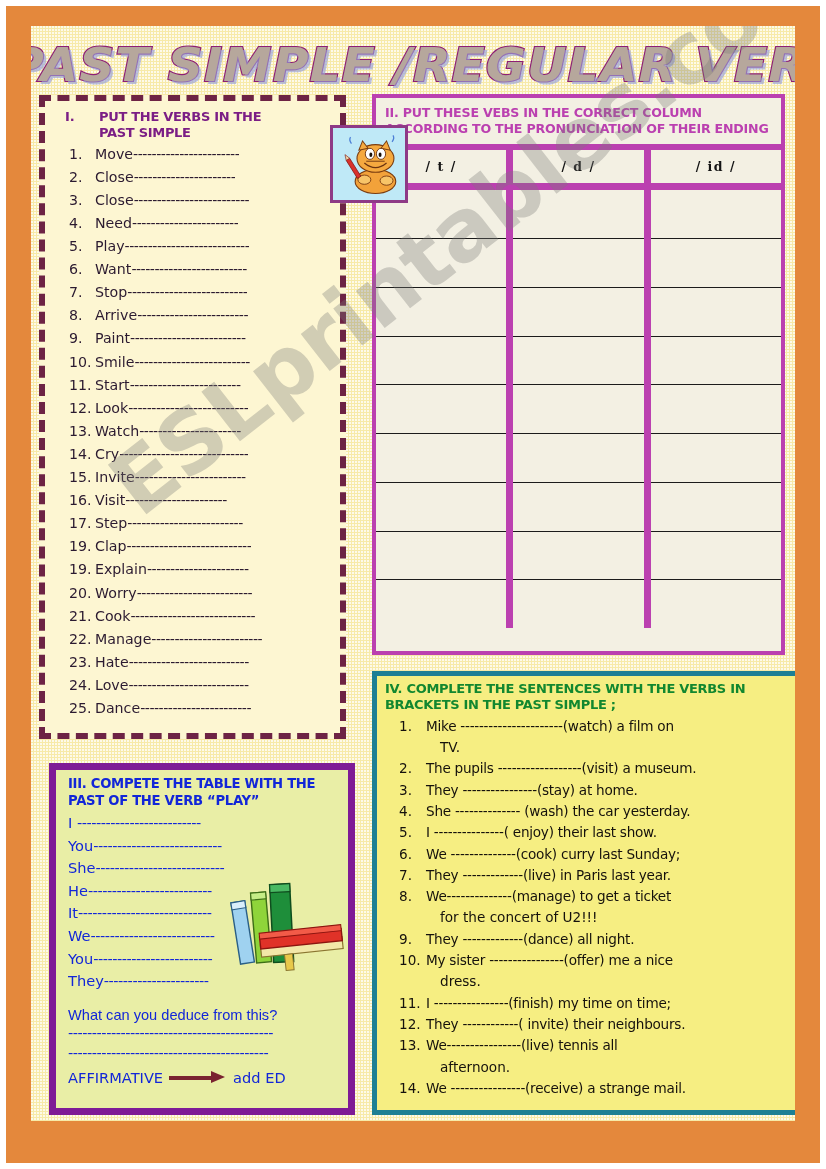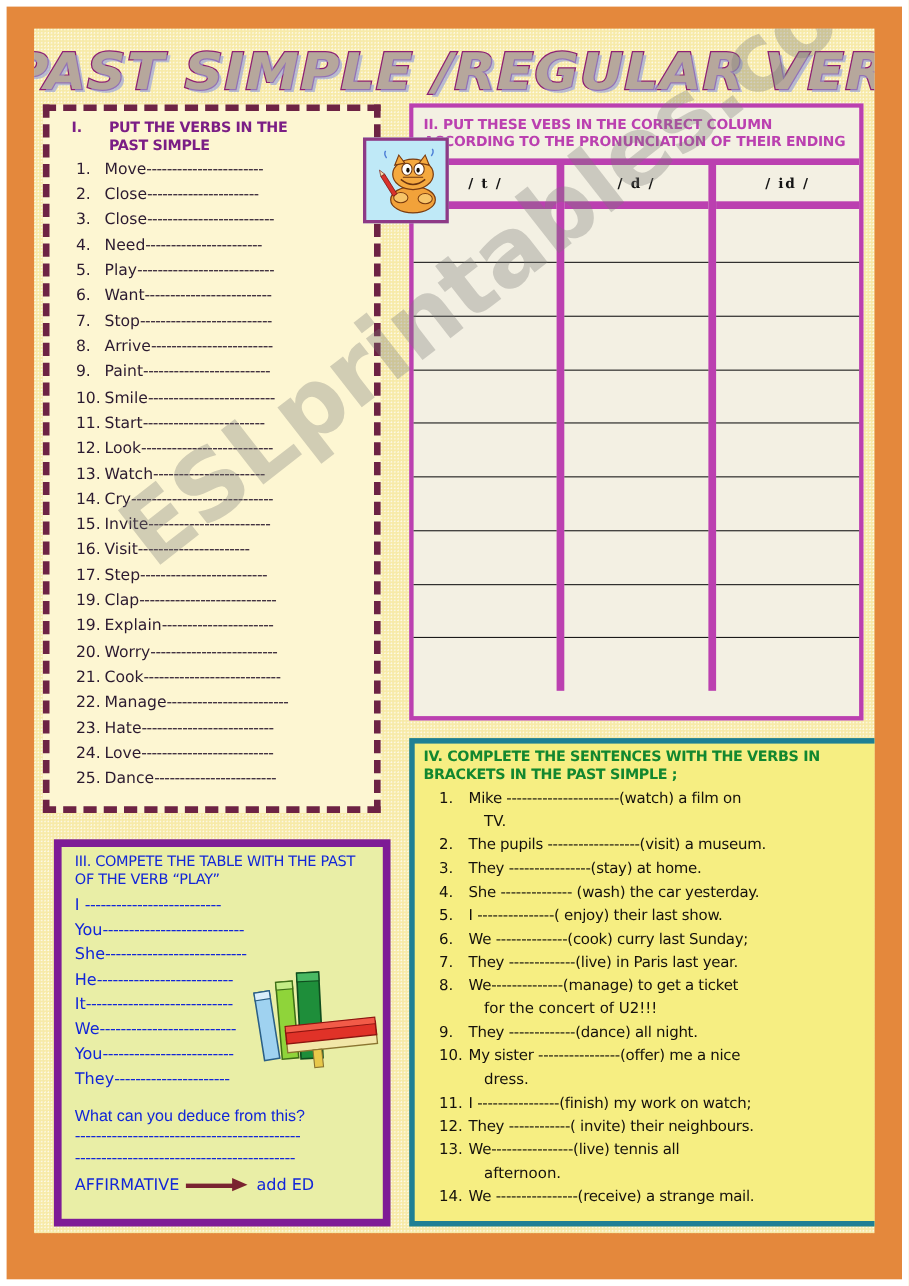--- a/index.html
+++ b/index.html
@@ -234,21 +234,21 @@
     height: 352px;
     background: #e9eea6;
     border: 7px solid #7e1b96;
     box-sizing: border-box;
     padding: 6px 10px 4px 12px;
     z-index: 10;
     overflow: hidden;
   }
   #sec3-title {
     font-family: "DejaVu Sans", sans-serif;
-    font-weight: normal;
+    font-weight: bold;
     font-size: 13.2px;
     line-height: 1.25;
     color: #1226d8;
     letter-spacing: -0.3px;
     margin-bottom: 3px;
   }
   .p-row {
     font-family: "DejaVu Sans", sans-serif;
     font-size: 14.6px;
     color: #1226d8;
@@ -671,21 +671,21 @@
             <span class="s-num">9.</span>
             <span class="s-text">They -------------(dance) all night.</span>
           </div>
           <div class="s-row">
             <span class="s-num">10.</span>
             <span class="s-text">My sister ----------------(offer) me a nice</span>
           </div>
           <div class="s-cont">dress.</div>
           <div class="s-row">
             <span class="s-num">11.</span>
-            <span class="s-text">I ----------------(finish) my work on watch;</span>
+            <span class="s-text">I ----------------(finish) my time on time;</span>
           </div>
           <div class="s-row">
             <span class="s-num">12.</span>
             <span class="s-text">They ------------( invite) their neighbours.</span>
           </div>
           <div class="s-row">
             <span class="s-num">13.</span>
             <span class="s-text">We----------------(live) tennis all</span>
           </div>
           <div class="s-cont">afternoon.</div>

